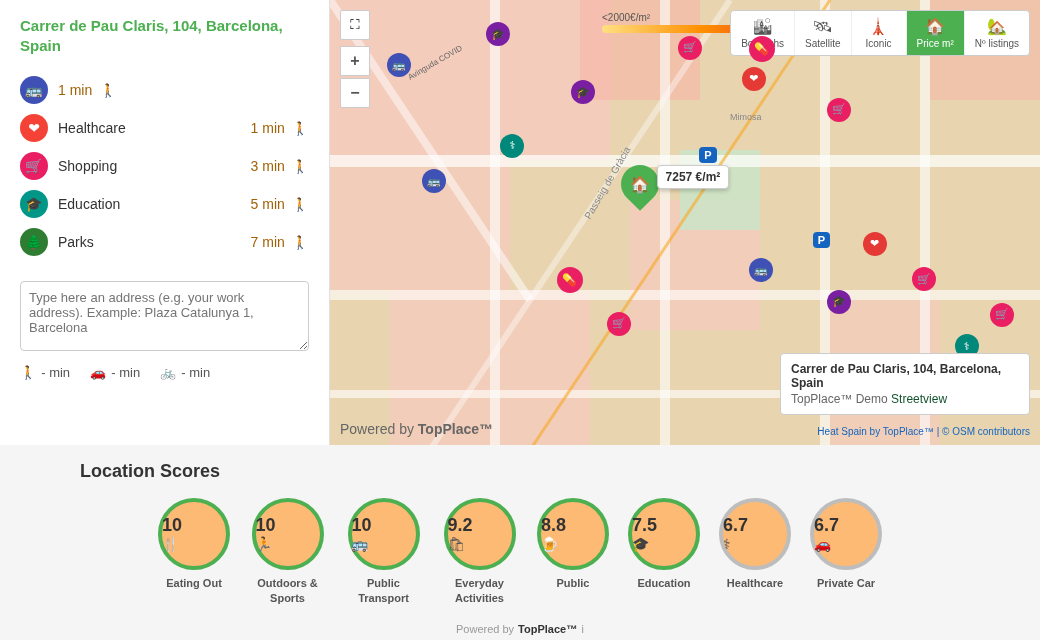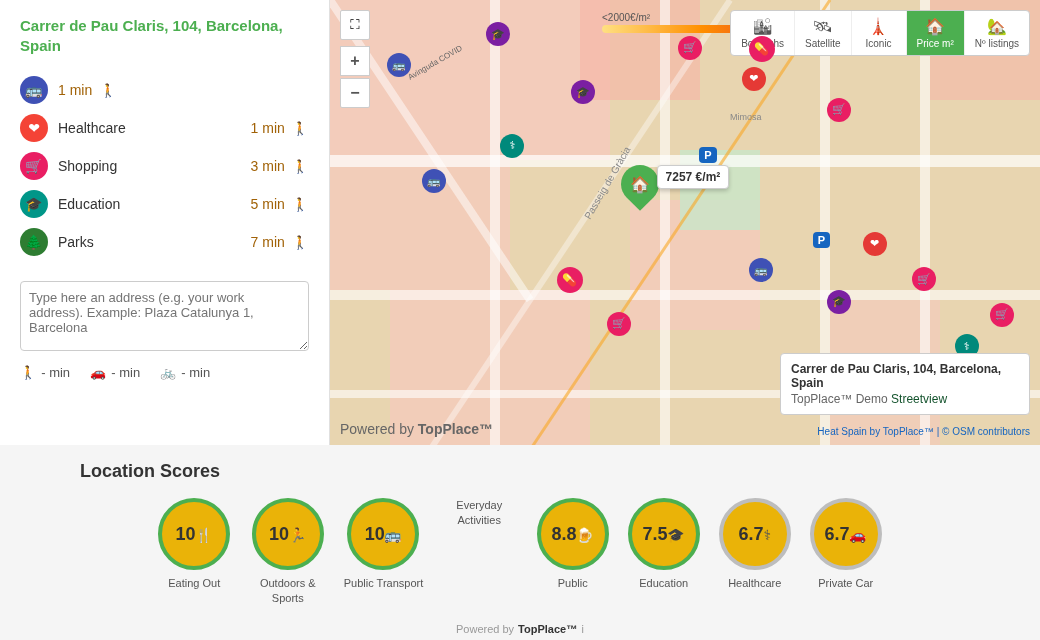--- a/index.html
+++ b/index.html
@@ -255,24 +255,23 @@
       align-items: center;
       min-width: 75px;
     }
 
     .score-circle {
       width: 72px;
       height: 72px;
       border-radius: 50%;
       border: 4px solid #4caf50;
       display: flex;
-      flex-direction: row;
-      align-items: center;
-      justify-content: center;
-      background: #eab308;
+      flex-direction: column;
+      justify-content: center;
+      background: #fdba74;
       margin-bottom: 6px;
     }
     .score-circle.grey { border-color: #bdbdbd; }
 
     .score-number {
       font-size: 18px;
       font-weight: bold;
       color: #333;
       line-height: 1;
     }
@@ -281,20 +280,21 @@
       color: #555;
       margin-top: 2px;
     }
 
     .score-label {
       font-size: 11px;
       color: #555;
       text-align: center;
       line-height: 1.3;
       max-width: 80px;
+      font-weight: bold;
     }
 
     
     .bottom-bar {
       background: #f5f5f5;
       display: flex;
       align-items: center;
       justify-content: center;
       padding: 4px;
       font-size: 11px;
@@ -534,20 +534,24 @@
         <div class="score-label">Outdoors &amp; Sports</div>
       </div>
       <div class="score-item">
         <div class="score-circle">
           <span class="score-number">10</span>
           <span class="score-icon-small">🚌</span>
         </div>
         <div class="score-label">Public Transport</div>
       </div>
       <div class="score-item">
+        <div class="score-circle">
+          <span class="score-number">9.2</span>
+          <span class="score-icon-small">🛍</span>
+        </div>
         <div class="score-label">Everyday Activities</div>
       </div>
       <div class="score-item">
         <div class="score-circle">
           <span class="score-number">8.8</span>
           <span class="score-icon-small">🍺</span>
         </div>
         <div class="score-label">Public</div>
       </div>
       <div class="score-item">

